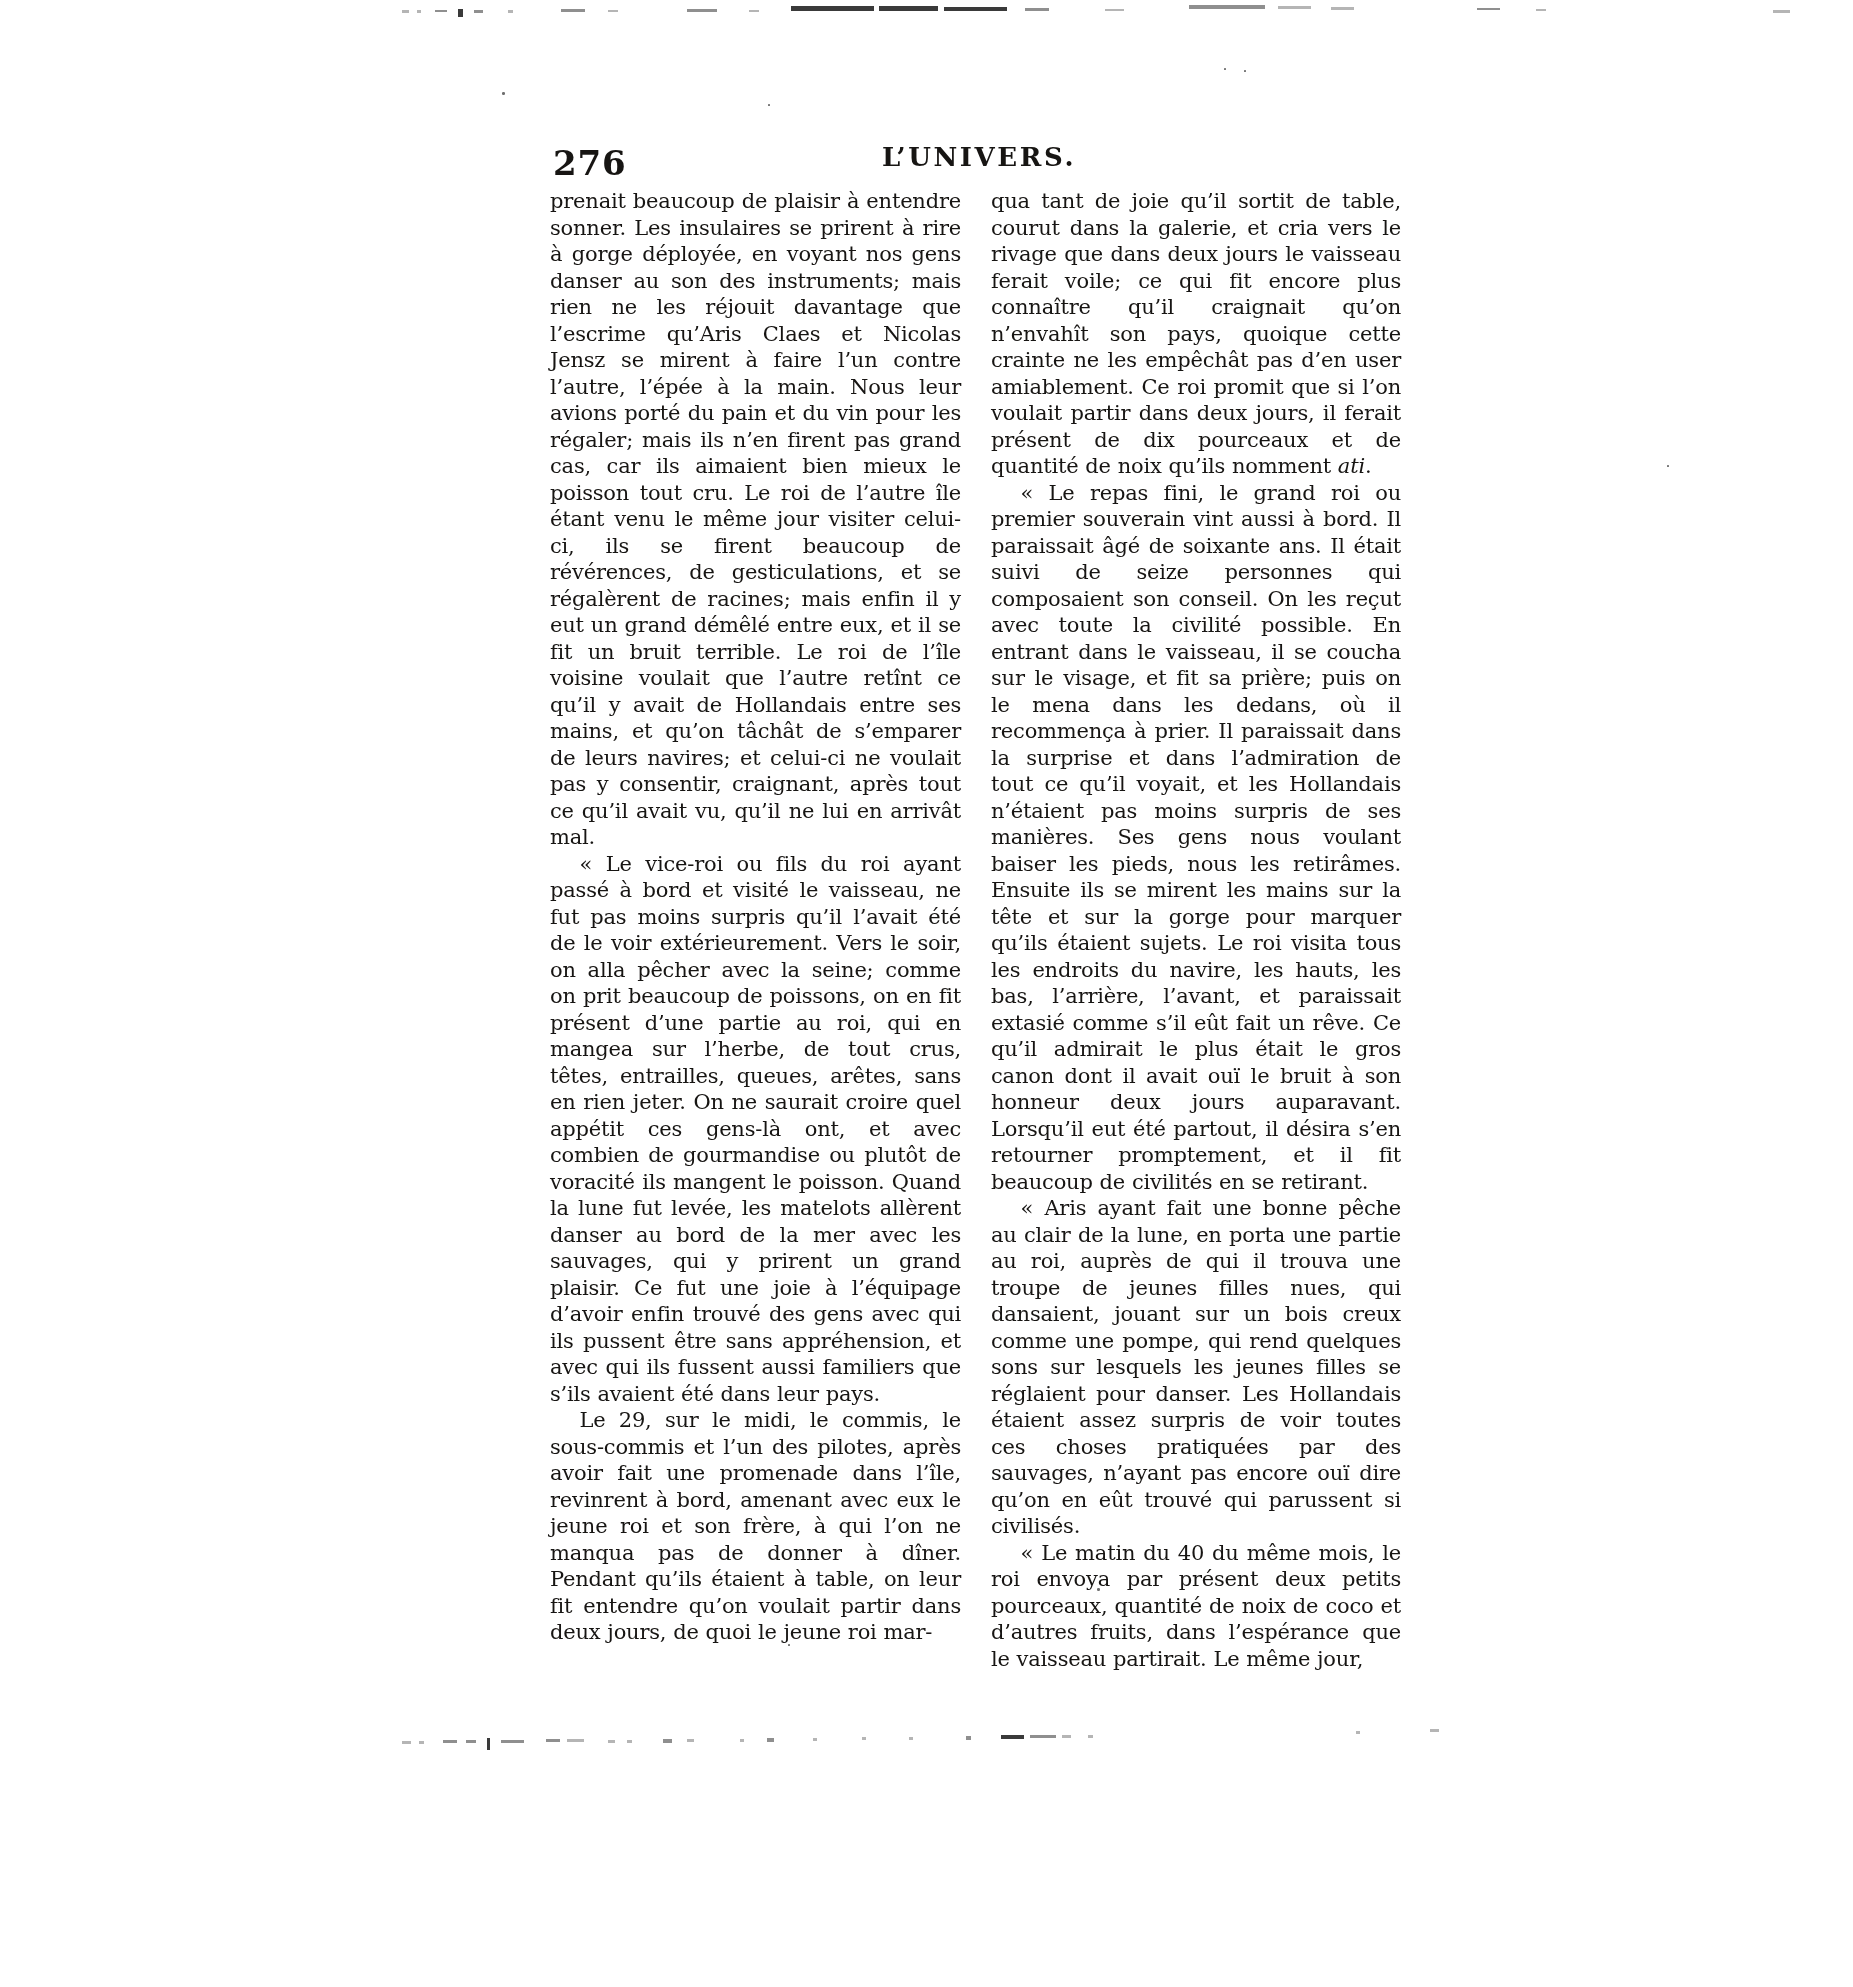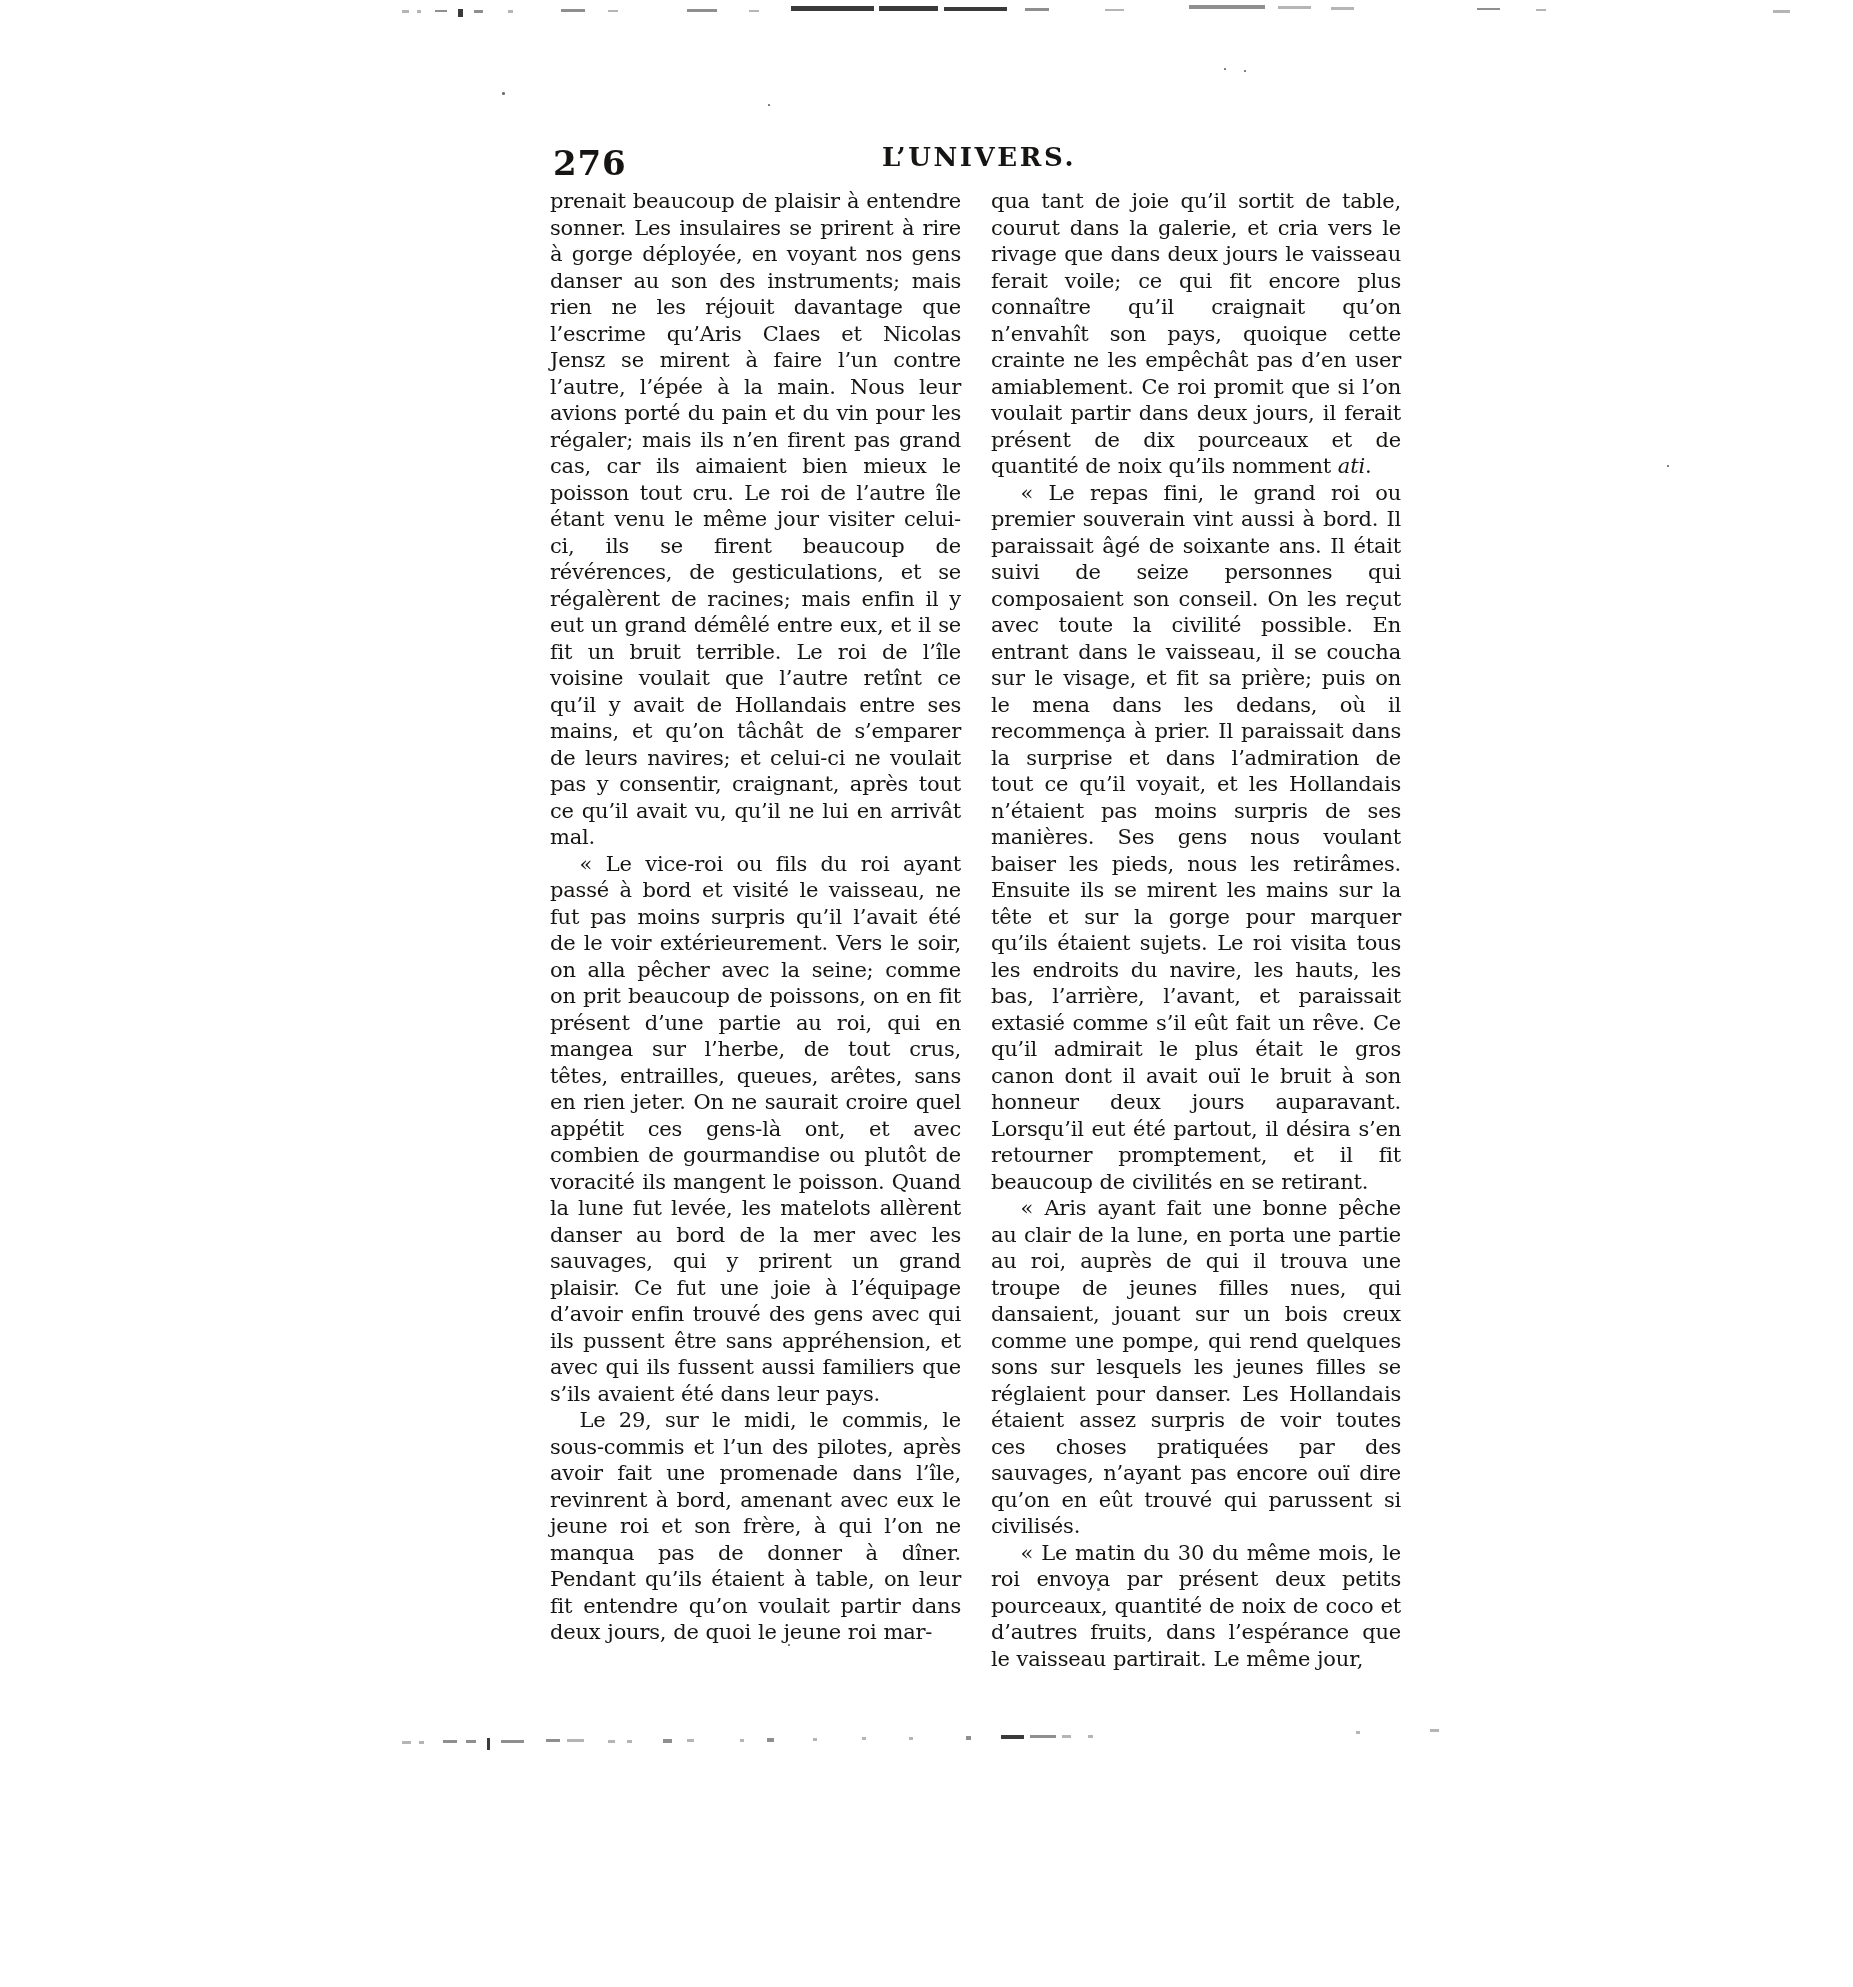--- a/index.html
+++ b/index.html
@@ -84,21 +84,21 @@
   <div class="column column-left">
     <p>prenait beaucoup de plaisir à entendre sonner. Les insulaires se prirent à rire à gorge déployée, en voyant nos gens danser au son des instruments; mais rien ne les réjouit davantage que l’escrime qu’Aris Claes et Nicolas Jensz se mirent à faire l’un contre l’autre, l’épée à la main. Nous leur avions porté du pain et du vin pour les régaler; mais ils n’en firent pas grand cas, car ils aimaient bien mieux le poisson tout cru. Le roi de l’autre île étant venu le même jour visiter celui-ci, ils se firent beaucoup de révérences, de gesticulations, et se régalèrent de racines; mais enfin il y eut un grand démêlé entre eux, et il se fit un bruit terrible. Le roi de l’île voisine voulait que l’autre retînt ce qu’il y avait de Hollandais entre ses mains, et qu’on tâchât de s’emparer de leurs navires; et celui-ci ne voulait pas y consentir, craignant, après tout ce qu’il avait vu, qu’il ne lui en arrivât mal.</p>
     <p class="indent">« Le vice-roi ou fils du roi ayant passé à bord et visité le vaisseau, ne fut pas moins surpris qu’il l’avait été de le voir extérieurement. Vers le soir, on alla pêcher avec la seine; comme on prit beaucoup de poissons, on en fit présent d’une partie au roi, qui en mangea sur l’herbe, de tout crus, têtes, entrailles, queues, arêtes, sans en rien jeter. On ne saurait croire quel appétit ces gens-là ont, et avec combien de gourmandise ou plutôt de voracité ils mangent le poisson. Quand la lune fut levée, les matelots allèrent danser au bord de la mer avec les sauvages, qui y prirent un grand plaisir. Ce fut une joie à l’équipage d’avoir enfin trouvé des gens avec qui ils pussent être sans appréhension, et avec qui ils fussent aussi familiers que s’ils avaient été dans leur pays.</p>
     <p class="indent">Le 29, sur le midi, le commis, le sous-commis et l’un des pilotes, après avoir fait une promenade dans l’île, revinrent à bord, amenant avec eux le jeune roi et son frère, à qui l’on ne manqua pas de donner à dîner. Pendant qu’ils étaient à table, on leur fit entendre qu’on voulait partir dans deux jours, de quoi le jeune roi mar-</p>
   </div>
 
   <div class="column column-right">
     <p><span>qua tant de joie qu’il sortit de table, courut dans la galerie, et cria vers le rivage que dans deux jours le vaisseau ferait voile; ce qui fit encore plus connaître qu’il craignait qu’on n’envahît son pays, quoique cette crainte ne les empêchât pas d’en user amiablement. Ce roi promit que si l’on voulait partir dans deux jours, il ferait présent de dix pourceaux et de quantité de noix qu’ils nomment </span><i>ati</i><span>.</span></p>
     <p class="indent">« Le repas fini, le grand roi ou premier souverain vint aussi à bord. Il paraissait âgé de soixante ans. Il était suivi de seize personnes qui composaient son conseil. On les reçut avec toute la civilité possible. En entrant dans le vaisseau, il se coucha sur le visage, et fit sa prière; puis on le mena dans les dedans, où il recommença à prier. Il paraissait dans la surprise et dans l’admiration de tout ce qu’il voyait, et les Hollandais n’étaient pas moins surpris de ses manières. Ses gens nous voulant baiser les pieds, nous les retirâmes. Ensuite ils se mirent les mains sur la tête et sur la gorge pour marquer qu’ils étaient sujets. Le roi visita tous les endroits du navire, les hauts, les bas, l’arrière, l’avant, et paraissait extasié comme s’il eût fait un rêve. Ce qu’il admirait le plus était le gros canon dont il avait ouï le bruit à son honneur deux jours auparavant. Lorsqu’il eut été partout, il désira s’en retourner promptement, et il fit beaucoup de civilités en se retirant.</p>
     <p class="indent">« Aris ayant fait une bonne pêche au clair de la lune, en porta une partie au roi, auprès de qui il trouva une troupe de jeunes filles nues, qui dansaient, jouant sur un bois creux comme une pompe, qui rend quelques sons sur lesquels les jeunes filles se réglaient pour danser. Les Hollandais étaient assez surpris de voir toutes ces choses pratiquées par des sauvages, n’ayant pas encore ouï dire qu’on en eût trouvé qui parussent si civilisés.</p>
-    <p class="indent">« Le matin du 30 du même mois, le roi envoya par présent deux petits pourceaux, quantité de noix de coco et d’autres fruits, dans l’espérance que le vaisseau partirait. Le même jour,</p>
+    <p class="indent">« Le matin du 40 du même mois, le roi envoya par présent deux petits pourceaux, quantité de noix de coco et d’autres fruits, dans l’espérance que le vaisseau partirait. Le même jour,</p>
   </div>
 
   <div>
     <div class="art faint" style="left:402px;top:1741px;width:8.7px;height:2.6px;"></div>
     <div class="art faint" style="left:419px;top:1741px;width:5.2px;height:2.6px;"></div>
     <div class="art light" style="left:443px;top:1740px;width:14px;height:2.6px;"></div>
     <div class="art light" style="left:466px;top:1740px;width:10.4px;height:2.6px;"></div>
     <div class="art" style="left:487px;top:1738px;width:2.6px;height:12px;"></div>
     <div class="art light" style="left:501px;top:1740px;width:22.6px;height:2.6px;"></div>
     <div class="art light" style="left:546px;top:1739px;width:14px;height:2.6px;"></div>

